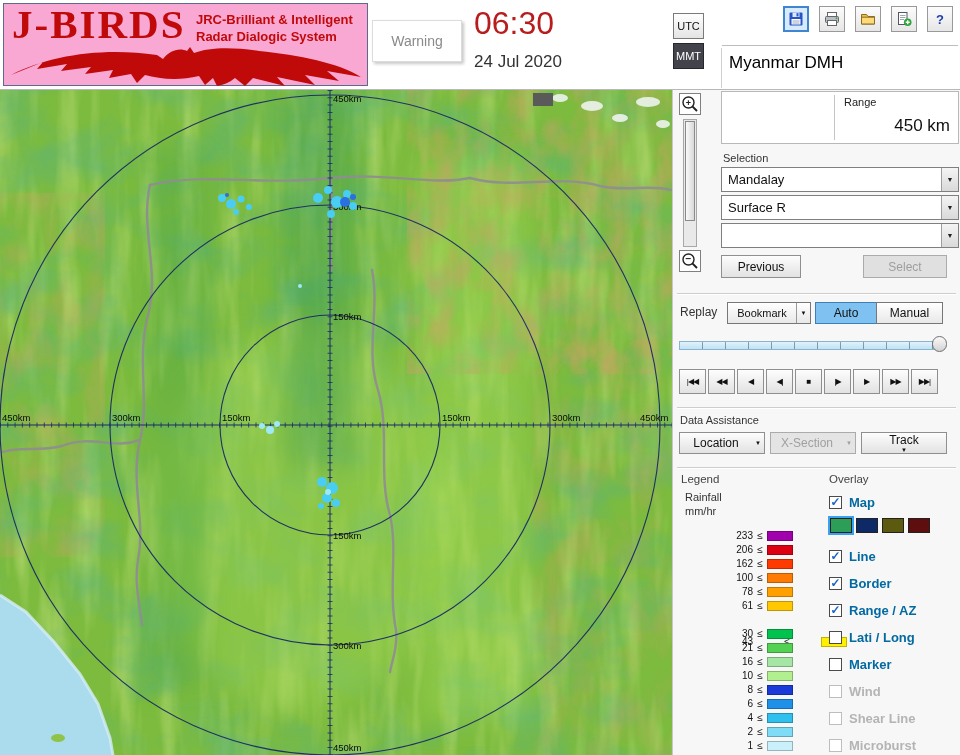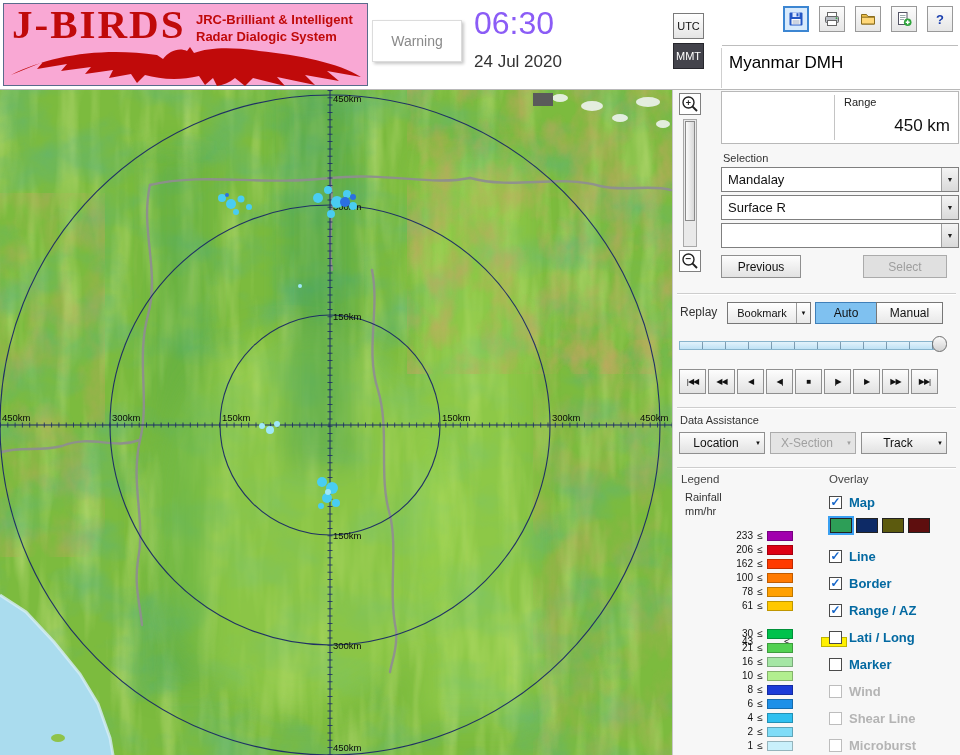--- a/index.html
+++ b/index.html
@@ -12,21 +12,21 @@
     border-bottom:1px solid #b8b8b8;}
   .logo-box{position:absolute;left:3px;top:3px;width:365px;height:83px;background:#f9a8d4;
     border:1px solid #5a6b8c;}
   .logo-title{position:absolute;left:8px;top:-4px;font-family:"Liberation Serif",serif;
     font-weight:bold;font-size:41px;color:#c00a0a;letter-spacing:2px;}
   .logo-sub{position:absolute;left:192px;color:#c00a0a;font-weight:bold;font-size:13px;white-space:nowrap;}
   .eagle{position:absolute;left:5px;top:41px;}
   .warning-btn{position:absolute;left:372px;top:20px;width:90px;height:42px;background:#fff;
     border:1px solid #dcdcdc;box-shadow:2px 2px 3px rgba(0,0,0,.22);display:flex;
     align-items:center;justify-content:center;color:#8a8a8a;font-size:14px;}
-  .clock-time{position:absolute;left:474px;top:5px;font-size:32px;color:#8b5cf6;}
+  .clock-time{position:absolute;left:474px;top:5px;font-size:32px;color:#b91c1c;}
   .clock-date{position:absolute;left:474px;top:52px;font-size:17px;color:#333;}
   .tz{position:absolute;left:673px;width:31px;height:26px;font-size:11px;border:1px solid #7a7a7a;
     background:linear-gradient(#fff,#e4e4e4);display:flex;align-items:center;justify-content:center;cursor:pointer;}
   .tz.on{background:#43434b;color:#fff;border-color:#26262c;}
   .tool-btn{position:absolute;top:6px;width:26px;height:26px;border:1px solid #999;
     background:linear-gradient(#fcfcfc,#e6e6e6);display:flex;align-items:center;justify-content:center;cursor:pointer;}
   .tool-btn.on{background:#d8eafc;border-color:#3c86d2;box-shadow:inset 0 0 0 1px #3c86d2;}
   .hline{position:absolute;background:#bdbdbd;height:1px;}
   .vline{position:absolute;background:#cfcfcf;width:1px;}
   .site-name{position:absolute;left:729px;top:53px;font-size:17px;color:#000;}
@@ -367,21 +367,21 @@
 
     <div class="sec-label" style="left:7px;top:324px;">Data Assistance</div>
     <div class="btn assist" style="left:6px;">
       <span class="split-label">Location</span>
       <span class="split-arrow">▼</span>
     </div>
     <div class="btn assist disabled" style="left:97px;">
       <span class="split-label">X-Section</span>
       <span class="split-arrow">▼</span>
     </div>
-    <div class="btn assist" style="left:188px;">
+    <div class="btn assist" style="left:188px;flex-direction:column;">
       <span class="split-label">Track</span>
       <span class="split-arrow">▼</span>
     </div>
 
     <div class="divider" style="top:377px;"></div>
 
     <div class="sec-title" style="left:8px;top:383px;">Legend</div>
     <div class="sec-title" style="left:156px;top:383px;">Overlay</div>
     <div class="sec-label" style="left:12px;top:401px;">Rainfall</div>
     <div class="sec-label" style="left:12px;top:415px;">mm/hr</div>

